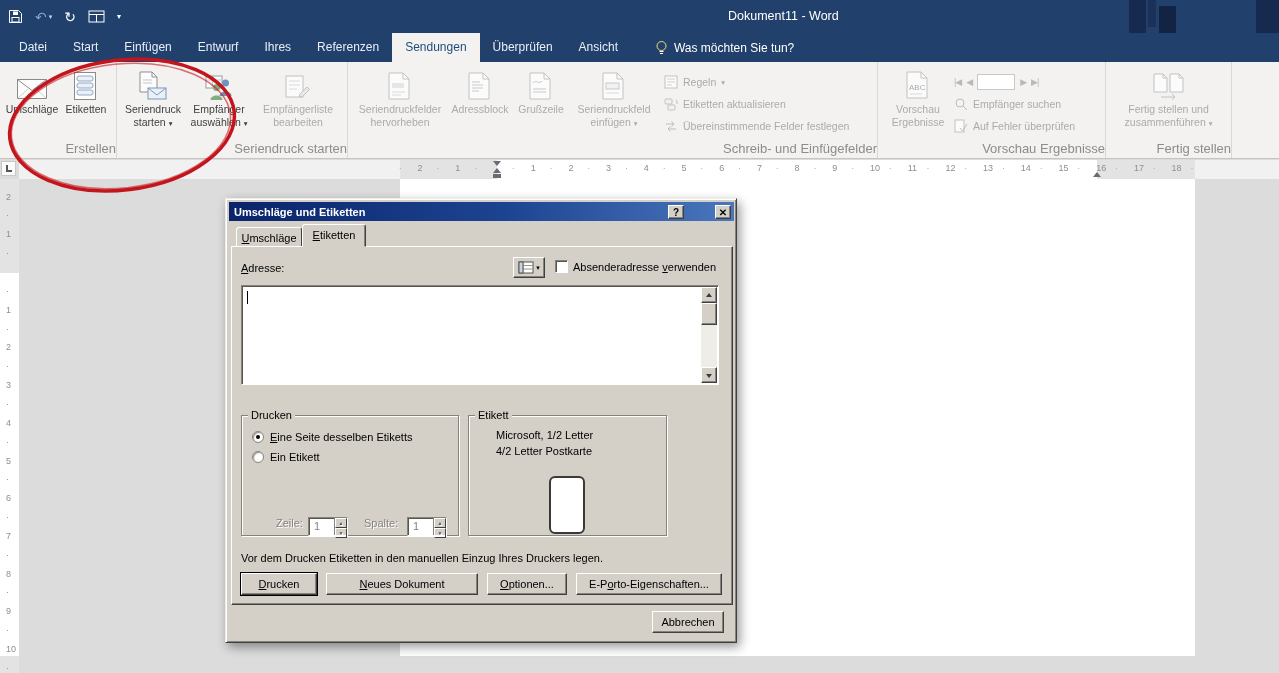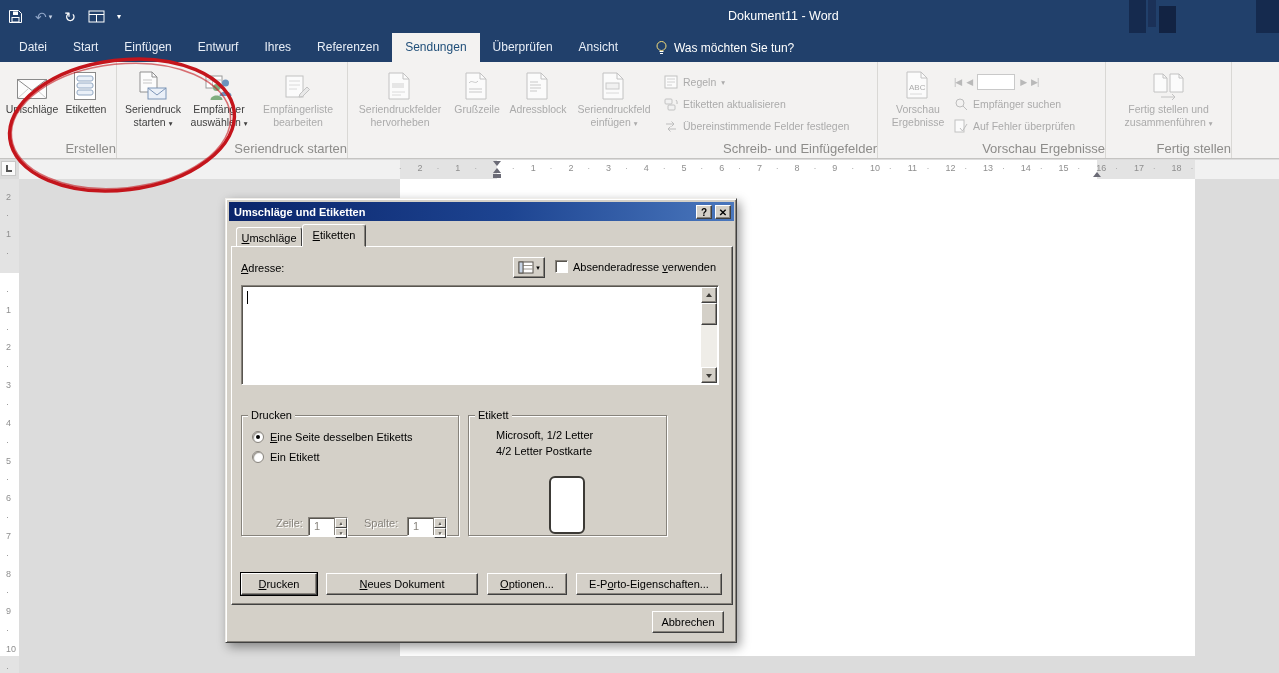--- a/index.html
+++ b/index.html
@@ -60,21 +60,21 @@
   .vr-nums .rnum { position:absolute; left:6px; font-size:9px; color:#8f8f8f; }
   .tabsel { position:absolute; left:1px; top:161px; width:15px; height:15px; background:#fafafa; border:1px solid #c8c8c8; }
   .tabsel i { position:absolute; left:4px; top:3px; width:6px; height:7px; border-left:2px solid #555; border-bottom:2px solid #555; }
 
   
   .dialog { position:absolute; left:225px; top:198px; width:512px; height:445px; background:#d4d0c8; font-size:11px; color:#000;
             border:1px solid; border-color:#efede9 #404040 #404040 #efede9;
             box-shadow: inset 1px 1px 0 #fff, inset -1px -1px 0 #87837c, 3px 4px 10px rgba(0,0,0,.4); }
   .dlg-titlebar { position:absolute; left:3px; top:3px; width:505px; height:19px;
                   background:linear-gradient(90deg,#0a246a 0%,#1d4491 55%,#4a77bd 100%);
-                  display:flex; align-items:center; }
+                  display:flex; align-items:center;gap:28px; }
   .dlg-title { color:#fff; font-weight:bold; font-size:11px; padding-left:5px; flex:1; }
   .dlg-btn { width:16px; height:14px; margin-right:3px; background:#d4d0c8; text-align:center; line-height:13px;
              font-size:10px; font-weight:bold; color:#000;
              border:1px solid; border-color:#fff #404040 #404040 #fff; box-shadow: inset -1px -1px 0 #87837c; }
   .dtab { position:absolute; height:20px; background:#d4d0c8; text-align:center; line-height:20px;
           border:1px solid; border-color:#fff #404040 transparent #fff; border-radius:3px 3px 0 0; }
   .dtab.inactive { left:10px; top:28px; width:66px; }
   .dtab.active { left:76px; top:25px; width:64px; height:23px; z-index:3; box-shadow: inset -1px 0 0 #87837c; }
   .dlg-page { position:absolute; left:5px; top:47px; width:502px; height:359px; background:#d4d0c8; z-index:2;
               border:1px solid; border-color:#fff #404040 #404040 #fff; box-shadow: inset -1px -1px 0 #87837c; }
@@ -257,39 +257,39 @@
           <span class="ricon">
             <svg width="24" height="28">
                 <path d="M1 1h14l6 6v20H1z" fill="#fbfbfb" stroke="#c2c2c2"></path>
                 <path d="M15 1v6h6" fill="none" stroke="#c2c2c2"></path>
                 <rect x="4" y="11" width="12" height="5" fill="#e6e6e6"></rect>
                 <path d="M4 20h13M4 23h9" stroke="#dadada"></path>
               </svg>
           </span>
           <span class="rlabel"><span>Seriendruckfelder hervorheben</span></span>
         </div>
+        <div class="rbtn disabled" style="width:64px">
+          <span class="ricon">
+            <svg width="24" height="28">
+                <path d="M1 1h14l6 6v20H1z" fill="#fbfbfb" stroke="#c2c2c2"></path>
+                <path d="M15 1v6h6" fill="none" stroke="#c2c2c2"></path>
+                <path d="M4 10h8M4 13h11M4 16h11M4 19h7" stroke="#c9c9c9"></path>
+              </svg>
+          </span>
+          <span class="rlabel"><span>Adressblock</span></span>
+        </div>
         <div class="rbtn disabled" style="width:58px">
           <span class="ricon">
             <svg width="24" height="28">
                 <path d="M1 1h14l6 6v20H1z" fill="#fbfbfb" stroke="#c2c2c2"></path>
                 <path d="M15 1v6h6" fill="none" stroke="#c2c2c2"></path>
                 <path d="M4 11c3-4 6 2 9-2M4 17h13M4 20h13" stroke="#c9c9c9" fill="none"></path>
               </svg>
           </span>
           <span class="rlabel"><span>Grußzeile</span></span>
-        </div>
-        <div class="rbtn disabled" style="width:64px">
-          <span class="ricon">
-            <svg width="24" height="28">
-                <path d="M1 1h14l6 6v20H1z" fill="#fbfbfb" stroke="#c2c2c2"></path>
-                <path d="M15 1v6h6" fill="none" stroke="#c2c2c2"></path>
-                <path d="M4 10h8M4 13h11M4 16h11M4 19h7" stroke="#c9c9c9"></path>
-              </svg>
-          </span>
-          <span class="rlabel"><span>Adressblock</span></span>
         </div>
         <div class="rbtn disabled" style="width:88px">
           <span class="ricon">
             <svg width="24" height="28">
                 <path d="M1 1h14l6 6v20H1z" fill="#fbfbfb" stroke="#c2c2c2"></path>
                 <path d="M15 1v6h6" fill="none" stroke="#c2c2c2"></path>
                 <rect x="4" y="11" width="13" height="6" fill="#f1f1f1" stroke="#c9c9c9"></rect>
                 <path d="M4 21h13" stroke="#dadada"></path>
               </svg>
           </span>
@@ -545,20 +545,21 @@
         </div>
       </fieldset>
 
       <fieldset class="grp grp-etikett">
         <legend>Etikett</legend>
         <span class="et-line" style="top:8px">Microsoft, 1/2 Letter</span>
         <span class="et-line" style="top:24px">4/2 Letter Postkarte</span>
         <div class="preview"></div>
       </fieldset>
 
+      <div class="note">Vor dem Drucken Etiketten in den manuellen Einzug Ihres Druckers legen.</div>
 
       <div class="btnrow">
         <button class="cbtn default" style="width:76px"><u>D</u>rucken</button>
         <button class="cbtn" style="width:152px"><u>N</u>eues Dokument</button>
         <button class="cbtn" style="width:80px"><u>O</u>ptionen...</button>
         <button class="cbtn" style="width:146px">E-P<u>o</u>rto-Eigenschaften...</button>
       </div>
     </div>
 
     <button class="cbtn cancel">Abbrechen</button>

